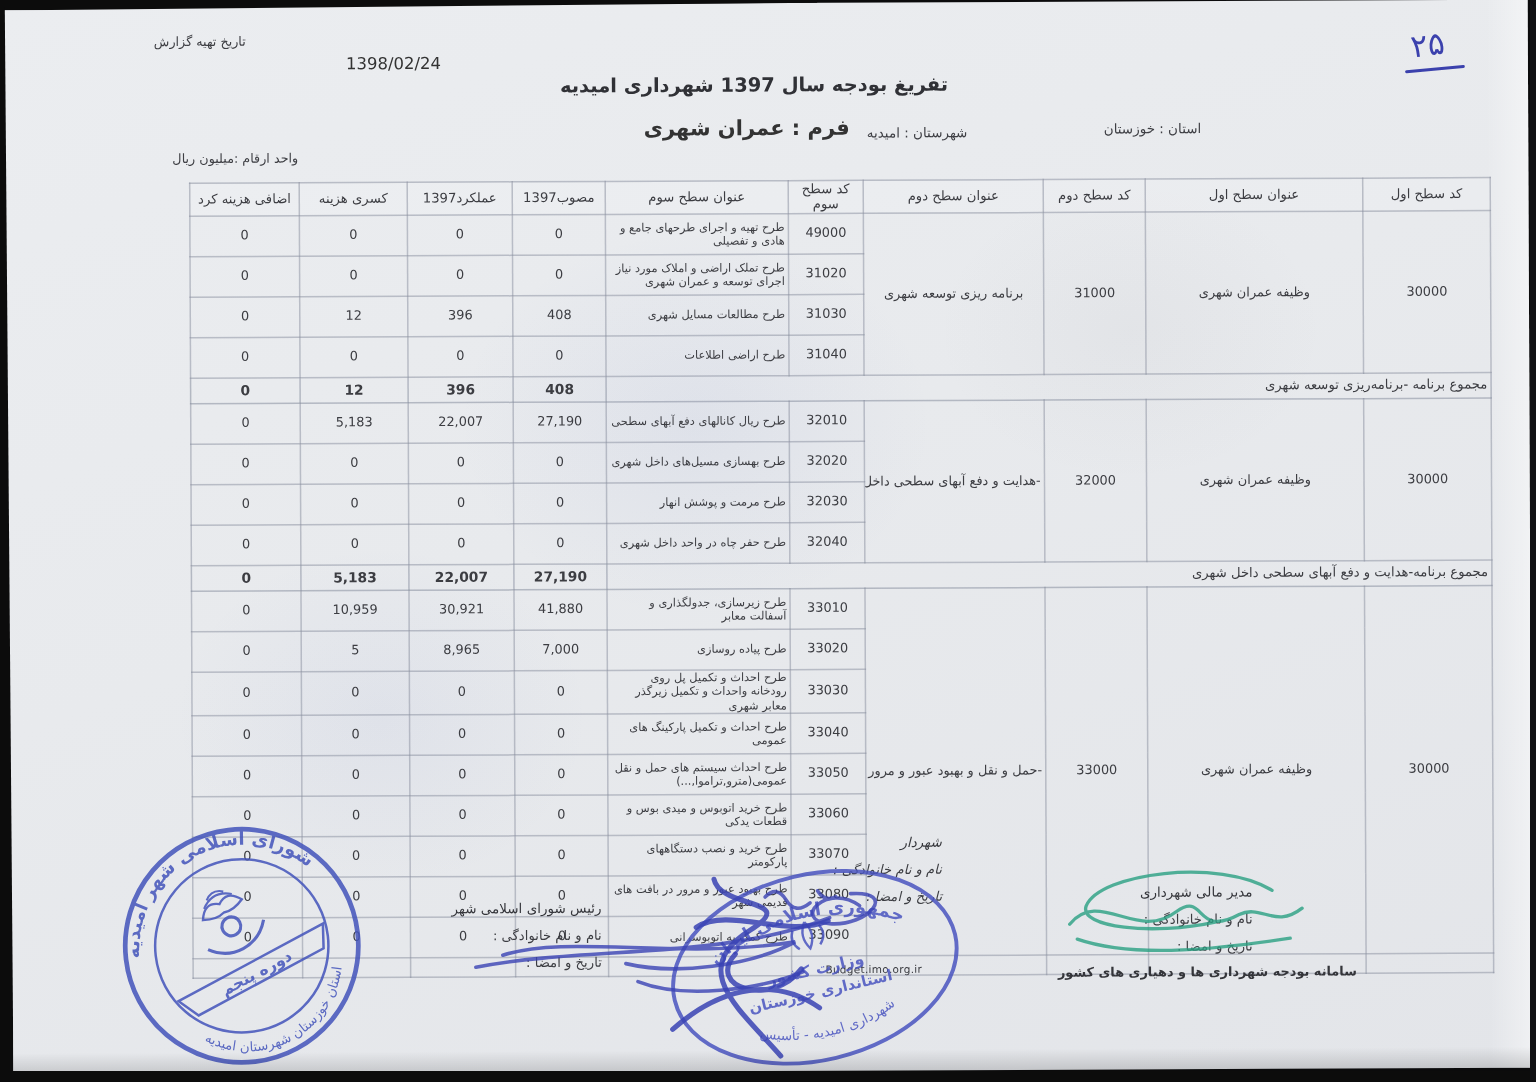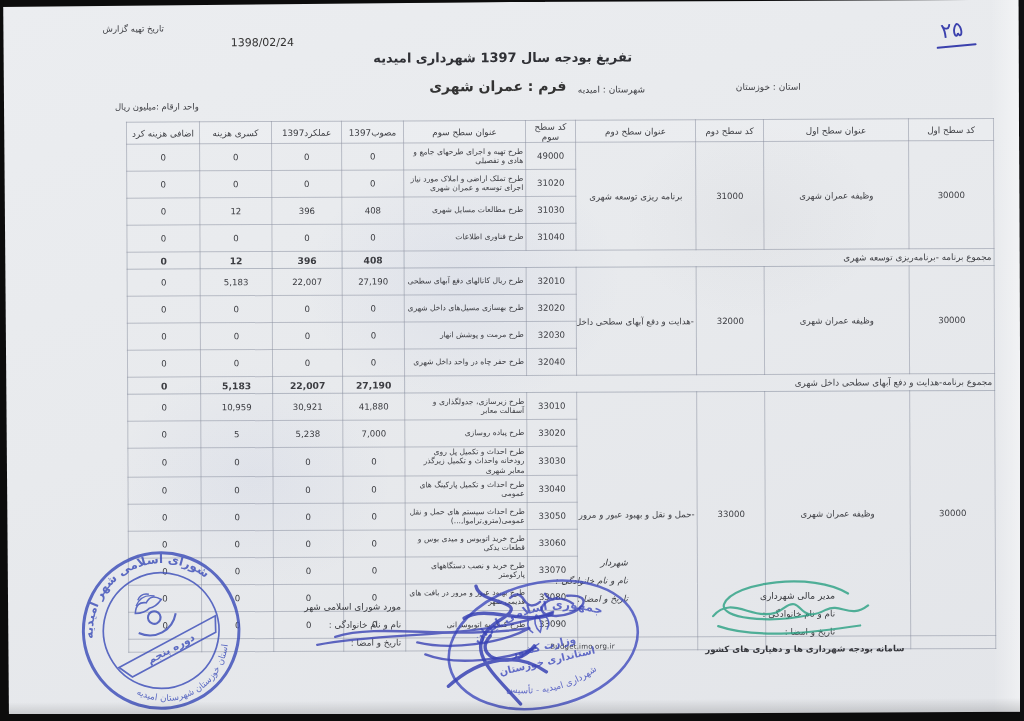--- a/index.html
+++ b/index.html
@@ -142,21 +142,21 @@
         <tr class="data-row">
           <td class="c-code">31030</td>
           <td class="c-desc">طرح مطالعات مسایل شهری</td>
           <td class="c-num">408</td>
           <td class="c-num">396</td>
           <td class="c-num">12</td>
           <td class="c-num">0</td>
         </tr>
         <tr class="data-row">
           <td class="c-code">31040</td>
-          <td class="c-desc">طرح فناوری اطلاعات</td>
+          <td class="c-desc">طرح اراضی اطلاعات</td>
           <td class="c-num">0</td>
           <td class="c-num">0</td>
           <td class="c-num">0</td>
           <td class="c-num">0</td>
         </tr>
         <tr class="summary-row">
           <td class="c-sumlabel" colspan="6">مجموع برنامه -برنامه‌ریزی توسعه شهری</td>
           <td class="c-num">408</td>
           <td class="c-num">396</td>
           <td class="c-num">12</td>
@@ -214,21 +214,21 @@
           <td class="c-desc">طرح زیرسازی، جدولگذاری و آسفالت معابر</td>
           <td class="c-num">41,880</td>
           <td class="c-num">30,921</td>
           <td class="c-num">10,959</td>
           <td class="c-num">0</td>
         </tr>
         <tr class="data-row">
           <td class="c-code">33020</td>
           <td class="c-desc">طرح پیاده روسازی</td>
           <td class="c-num">7,000</td>
-          <td class="c-num">5,238</td>
+          <td class="c-num">8,965</td>
           <td class="c-num">5</td>
           <td class="c-num">0</td>
         </tr>
         <tr class="data-row">
           <td class="c-code">33030</td>
           <td class="c-desc">طرح احداث و تکمیل پل روی رودخانه واحداث و تکمیل زیرگذر معابر شهری</td>
           <td class="c-num">0</td>
           <td class="c-num">0</td>
           <td class="c-num">0</td>
           <td class="c-num">0</td>
@@ -290,21 +290,21 @@
           <td></td>
           <td></td>
           <td></td>
           <td></td>
           <td></td>
         </tr>
       </tbody>
   </table>
 
   <div class="sig-block sig-council">
-    <div class="sig-role">مورد شورای اسلامی شهر</div>
+    <div class="sig-role">رئیس شورای اسلامی شهر</div>
     <div>نام و نام خانوادگی :</div>
     <div>تاریخ و امضا :</div>
   </div>
   <div class="sig-block sig-mayor">
     <div class="sig-role">شهردار</div>
     <div>نام و نام خانوادگی :</div>
     <div>تاریخ و امضا :</div>
   </div>
   <div class="txt portal-url">Budget.imo.org.ir</div>
   <div class="sig-block sig-finance">

